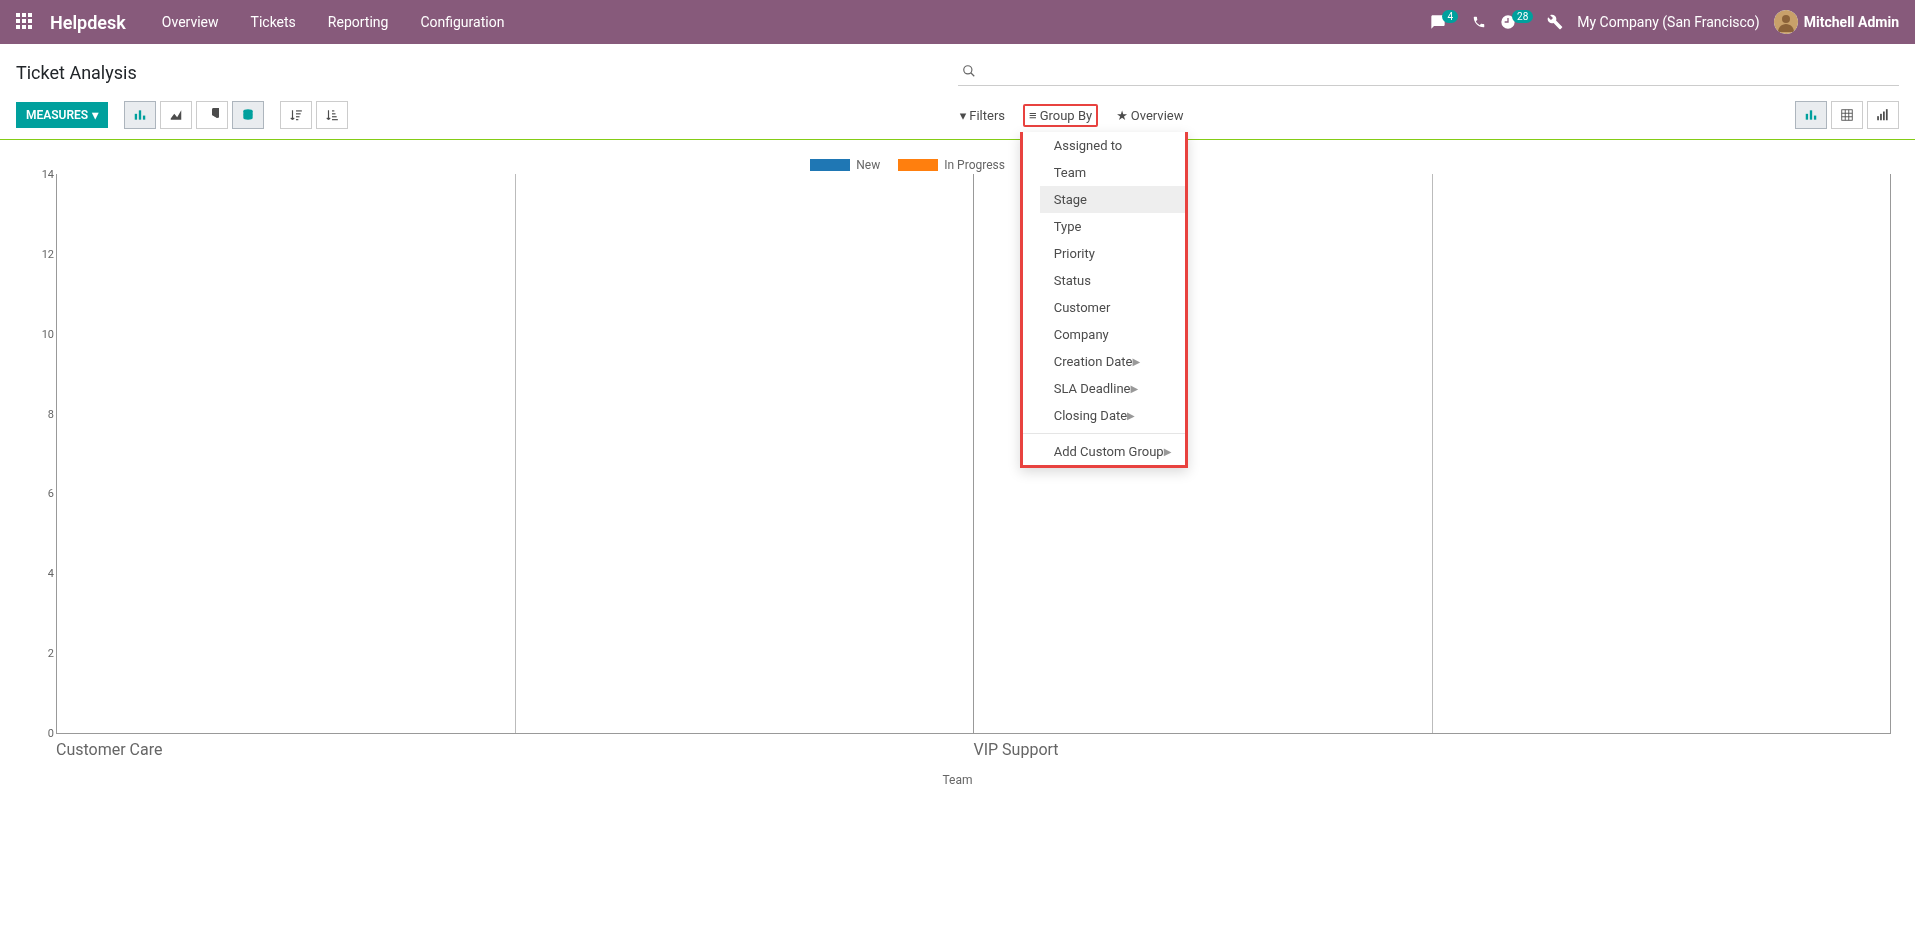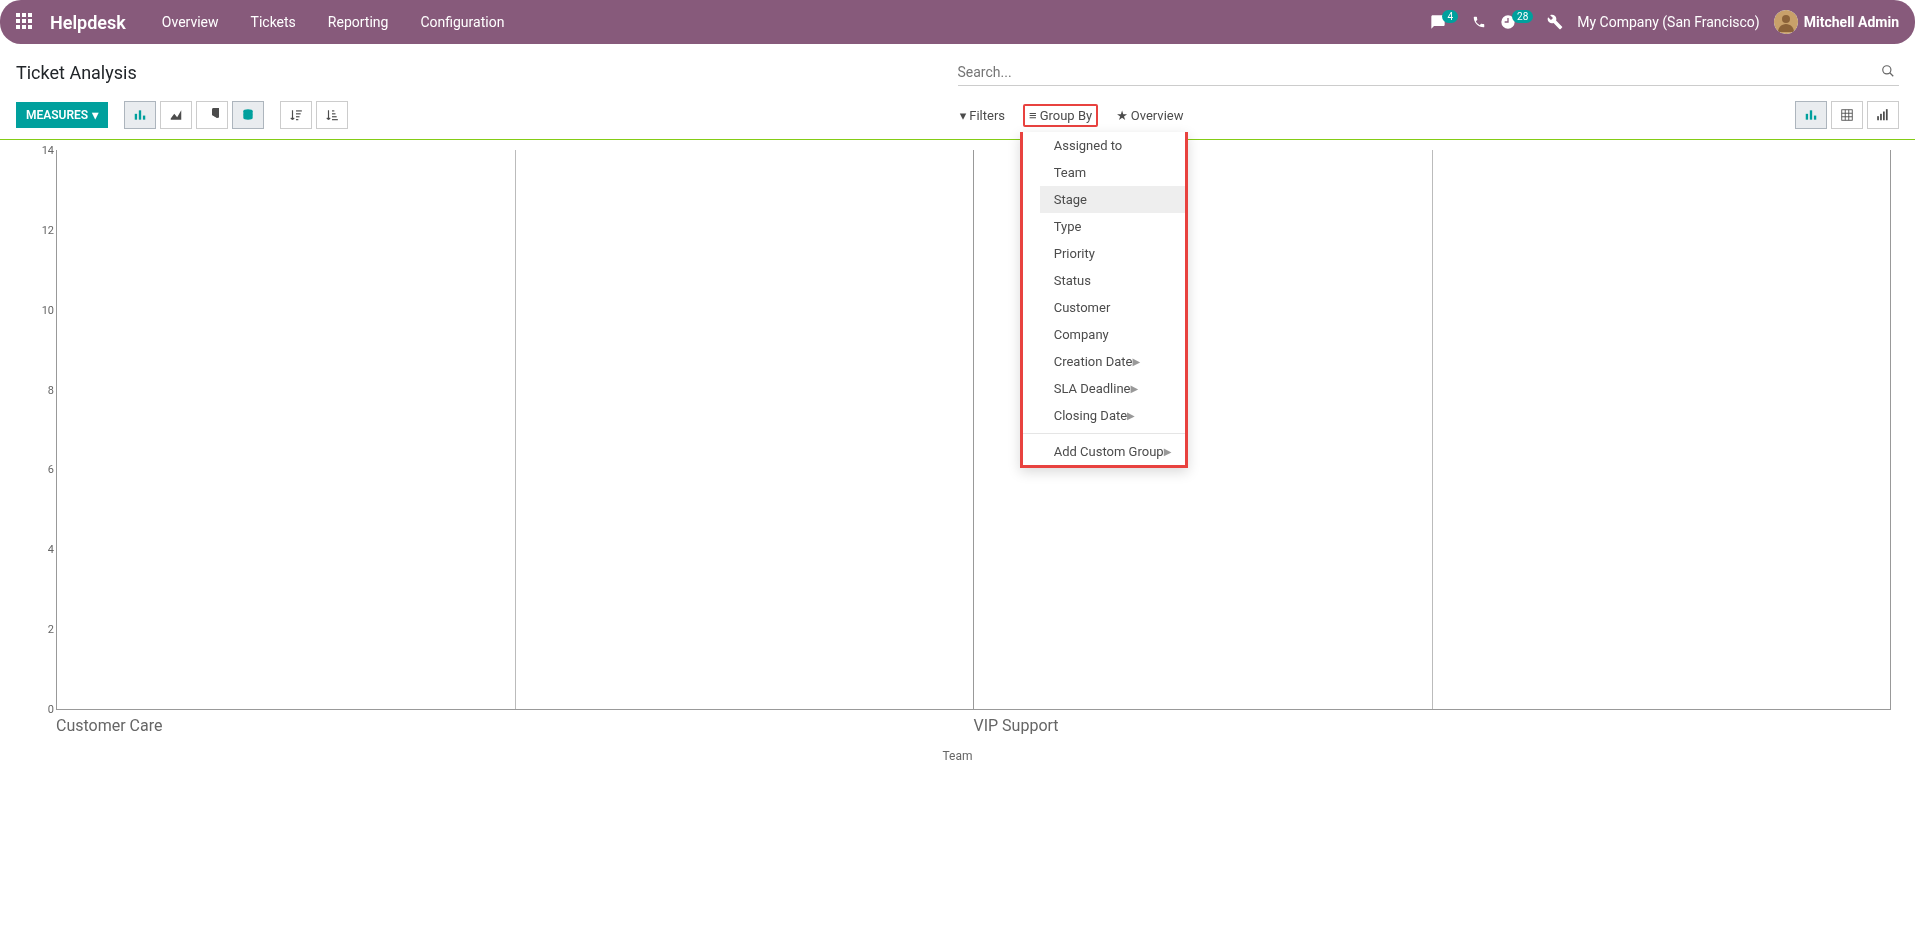--- a/index.html
+++ b/index.html
@@ -1,19 +1,19 @@
 <!DOCTYPE html>
 <html><head>
 <meta charset="utf-8">
 <style>
 * { margin: 0; padding: 0; box-sizing: border-box; font-family: -apple-system, BlinkMacSystemFont, "Segoe UI", Roboto, sans-serif; }
 body { background: #fff; color: #4c4c4c; font-size: 13px; }
 
 
-.navbar { background: #875a7b; color: #fff; height: 44px; display: flex; align-items: center; padding: 0 16px; border-radius: 21px; }
+.navbar { background: #875a7b; color: #fff; height: 44px; display: flex; align-items: center; padding: 0 16px; }
 .navbar-left { display: flex; align-items: center; gap: 16px; }
 .apps-icon { width: 18px; height: 18px; display: grid; grid-template-columns: repeat(3,4px); grid-template-rows: repeat(3,4px); gap: 2px; }
 .apps-icon span { background: #fff; width: 4px; height: 4px; }
 .brand { font-size: 18px; font-weight: 600; margin-right: 12px; }
 .nav-link { color: #fff; font-size: 14px; cursor: pointer; padding: 0 8px; }
 .navbar-right { margin-left: auto; display: flex; align-items: center; gap: 14px; font-size: 14px; }
 .icon-btn { color: #fff; cursor: pointer; display:flex; align-items:center; position: relative;}
 .badge { background: #00a09d; color: #fff; border-radius: 10px; font-size: 10px; padding: 1px 5px; margin-left: -4px; position:relative; top:-6px;}
 .avatar { width:24px; height:24px; border-radius:50%; background:#ddd; display:inline-block; overflow:hidden; }
 .avatar svg { width:100%; height:100%; }
@@ -119,21 +119,20 @@
       </span>
       <span>Mitchell Admin</span>
     </div>
   </div>
 </div>
 
 <div class="control-panel">
   <div class="cp-row1">
     <div class="page-title">Ticket Analysis</div>
     <div class="search-wrap">
-      <input class="search-input" placeholder="Search..." style="">
       <span class="search-icon">
         <svg width="14" height="14" viewBox="0 0 24 24" fill="none" stroke="#666" stroke-width="2">
             <circle cx="10" cy="10" r="7"></circle>
             <line x1="21" y1="21" x2="15" y2="15"></line>
           </svg>
       </span>
     </div>
   </div>
   <div class="cp-row2">
     <button class="measures-btn">
@@ -272,20 +271,34 @@
             <rect x="7" y="10" width="3" height="11"></rect>
             <rect x="12" y="6" width="3" height="15"></rect>
             <rect x="17" y="2" width="3" height="19"></rect>
           </svg>
         </button>
     </div>
   </div>
 </div>
 
 <div class="chart-wrap">
+  <div class="legend" id="legend">
+      <div class="legend-item">
+        <div class="legend-swatch" style="background: rgb(31, 119, 180);"></div>
+        <span>New</span>
+      </div>
+      <div class="legend-item">
+        <div class="legend-swatch" style="background: rgb(255, 127, 14);"></div>
+        <span>In Progress</span>
+      </div>
+      <div class="legend-item">
+        <div class="legend-swatch" style="background: rgb(174, 199, 232);"></div>
+        <span>Solved</span>
+      </div>
+    </div>
   <div style="position:relative;">
 
     <div class="plot" id="plot">
       <div class="y-axis" id="yaxis">
           <div class="y-tick" style="bottom: 0%;">0</div>
           <div class="y-tick" style="bottom: 14.2857%;">2</div>
           <div class="y-tick" style="bottom: 28.5714%;">4</div>
           <div class="y-tick" style="bottom: 42.8571%;">6</div>
           <div class="y-tick" style="bottom: 57.1429%;">8</div>
           <div class="y-tick" style="bottom: 71.4286%;">10</div>

